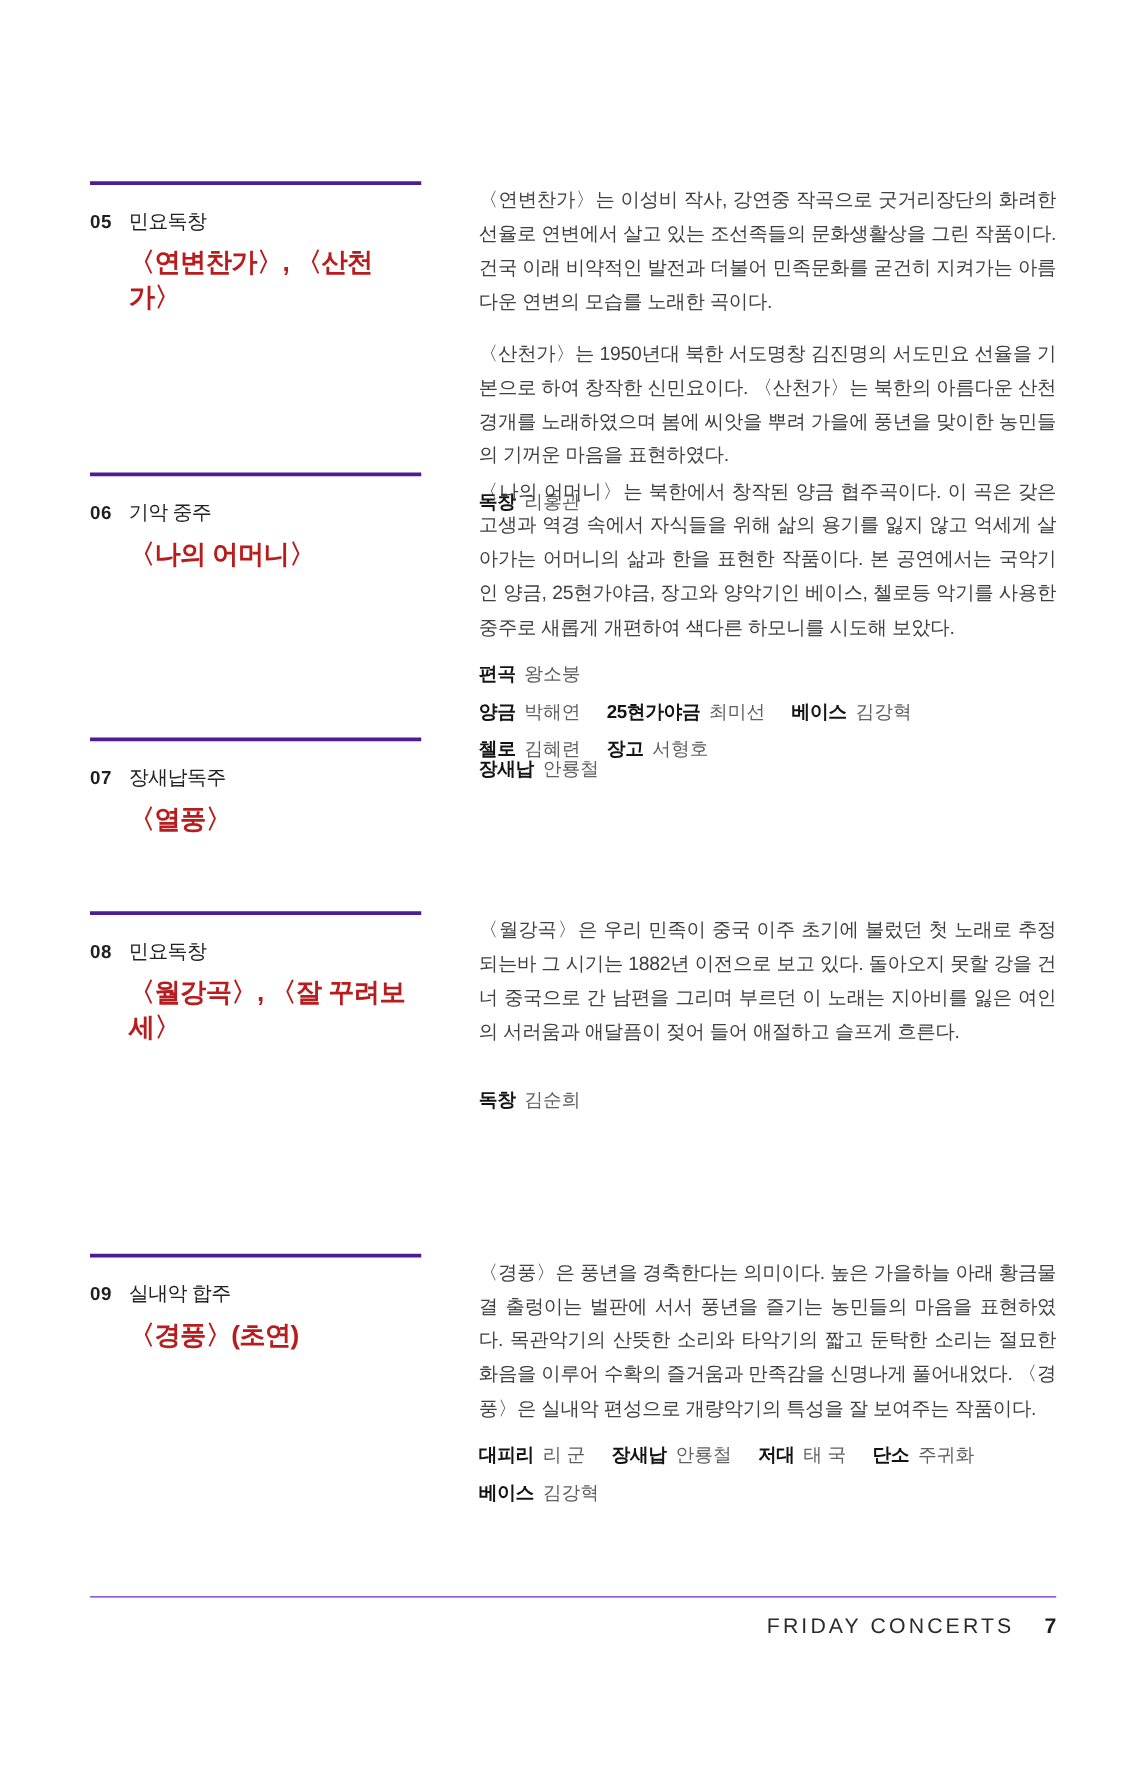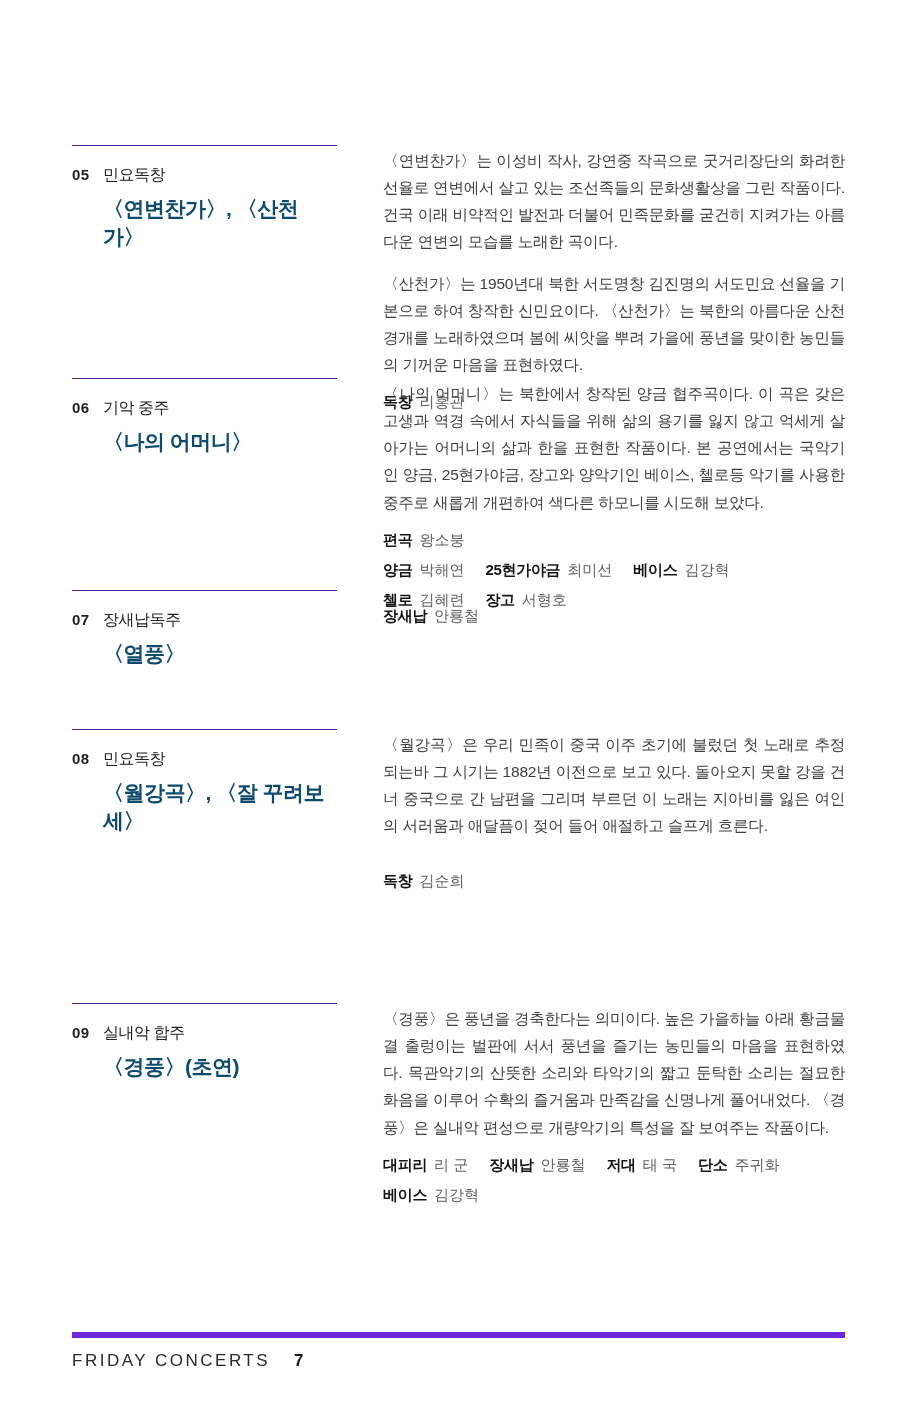--- a/index.html
+++ b/index.html
@@ -16,21 +16,21 @@
   .item {
     position: absolute;
     left: 72px;
     width: 773px;
     display: flex;
     align-items: flex-start;
   }
   .left-col {
     width: 265px;
     margin-right: 18px;
-    border-top: 1px solid #4c1d95;
+    border-top: 3px solid #4c1d95;
     padding-top: 19px;
     flex: none;
   }
   .head { display: flex; align-items: baseline; }
   .num {
     width: 31px;
     font-size: 15px;
     font-weight: 700;
     color: #1f1f1f;
     letter-spacing: 0.5px;
@@ -39,21 +39,21 @@
   .cat {
     font-size: 16px;
     font-weight: 500;
     color: #222222;
     letter-spacing: -0.5px;
   }
   .title {
     margin: 9px 0 0 31px;
     font-size: 21px;
     font-weight: 700;
-    color: #0c4a6e;
+    color: #b91c1c;
     letter-spacing: -0.5px;
     line-height: 1.35;
   }
   .right-col { flex: 1; padding-top: 2px; margin-left: 28px; }
   .paras p {
     margin: 0 0 14px 0;
     font-size: 15.5px;
     line-height: 1.75;
     text-align: justify;
     color: #404040;
@@ -64,24 +64,25 @@
   .credits { margin-top: 9px; font-size: 15px; line-height: 2.0; }
   .item-08 .credits { margin-top: 26px; }
   .credit-line { }
   .pair { margin-right: 21px; white-space: nowrap; }
   .pair:last-child { margin-right: 0; }
   .role { font-weight: 700; color: #141414; margin-right: 7px; letter-spacing: -0.3px; }
   .cname { color: #5f5f5f; }
 
   .footer {
     position: absolute;
-    left: 72px; top: 1332px;
+    left: 72px; top: 1277px;
     width: 773px;
-    border-top: 6px solid #6d28d9;
+    border-top: 1px solid #6d28d9;
     padding-top: 13px;
+    text-align: right;
   }
   .footer-label {
     font-size: 17px;
     letter-spacing: 2.5px;
     color: #2a2a2a;
     font-weight: 400;
   }
   .footer-page {
     font-size: 17px;
     font-weight: 700;

